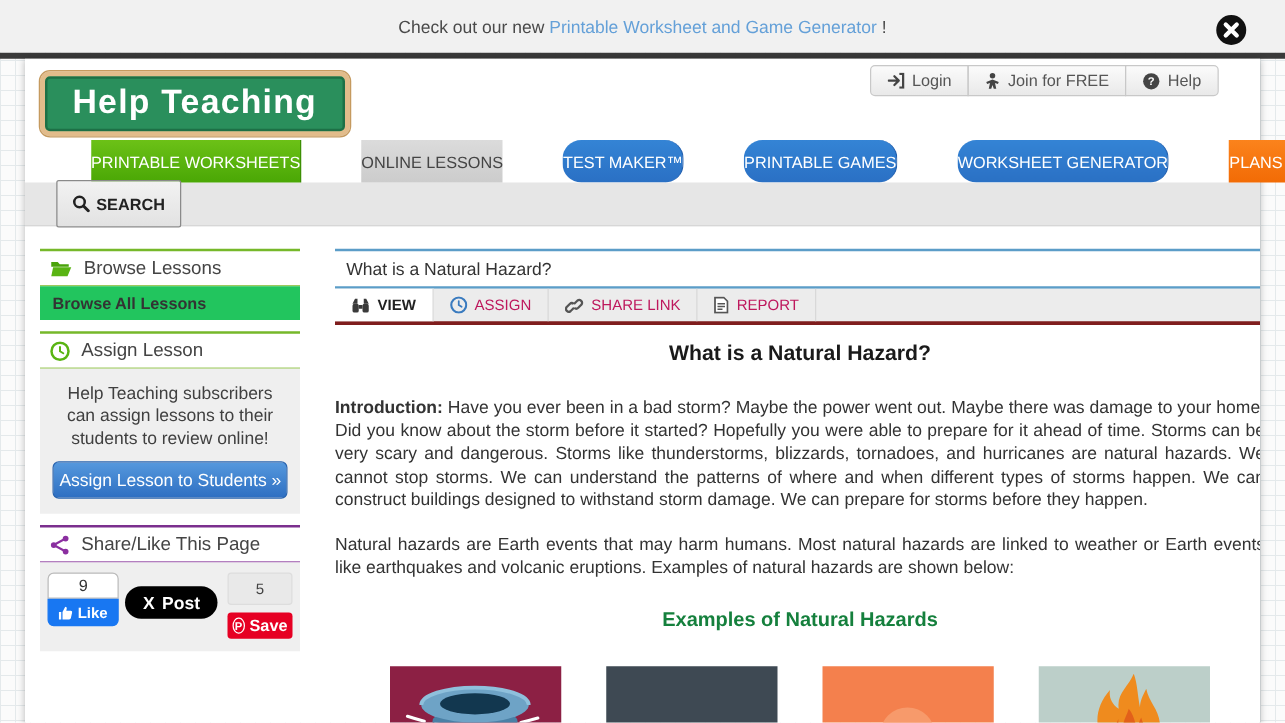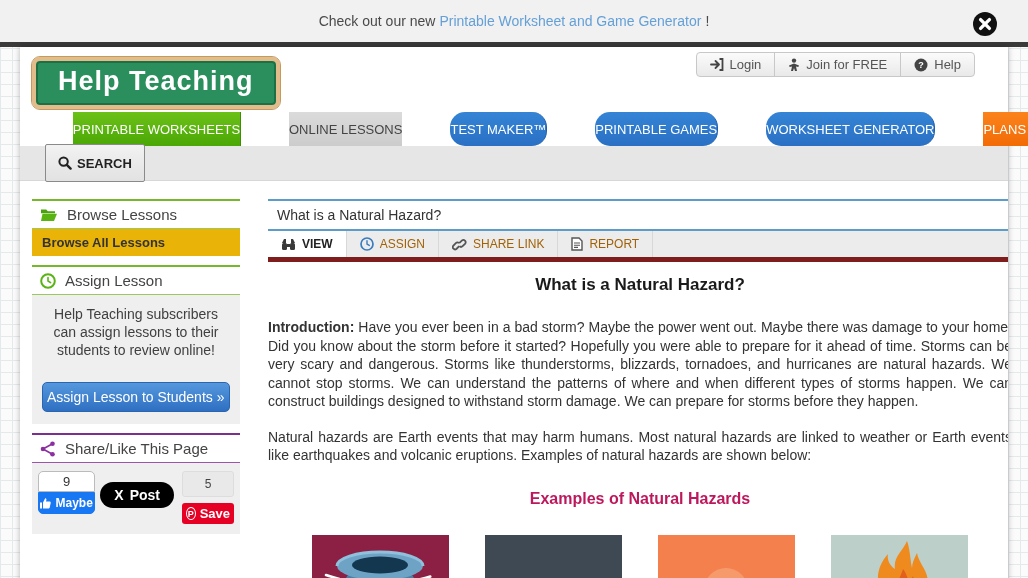--- a/index.html
+++ b/index.html
@@ -43,42 +43,42 @@
   .content { position:relative; padding:18px 0 0 12px; overflow:hidden; }
   .sidebar { float:left; width:208px; }
   .main { margin-left:236px; width:744px; }
   
   .side-sect { margin-bottom:9px; }
   .side-head { display:flex; align-items:center; gap:9px; padding:5px 8px; font-size:15px; color:#444; background:#fff; }
   .b-green { border-top:2px solid #76b82a; }
   .b-green-line { border-bottom:1px solid #9cc95c; }
   .b-purple { border-top:2px solid #7b2f8e; }
   .b-purple-line { border-bottom:1px solid #9b55ab; }
-  .side-link { background:#eab308; padding:6px 10px; font-size:13px; font-weight:bold; color:#333; cursor:pointer; }
+  .side-link { background:#22c55e; padding:6px 10px; font-size:13px; font-weight:bold; color:#333; cursor:pointer; }
   .side-body { background:#efefef; padding:10px 10px 12px; }
   .assign-text { font-size:14px; line-height:18px; color:#404040; text-align:center; }
-  .assign-btn { display:block; width:100%; margin-top:23px; background:linear-gradient(#5598dd,#2e6fc2); border:1px solid #2a65b0; border-radius:5px; color:#fff; font-size:14px; padding:6px 4px; text-align:left; cursor:pointer; font-family:inherit; }
+  .assign-btn { display:block; width:100%; margin-top:10px; background:linear-gradient(#5598dd,#2e6fc2); border:1px solid #2a65b0; border-radius:5px; color:#fff; font-size:14px; padding:6px 4px; text-align:right; cursor:pointer; font-family:inherit; }
   .social-row { background:#efefef; padding:8px 6px 10px; display:flex; align-items:flex-start; }
   .fb-widget { width:64px; cursor:pointer; }
   .fb-count { border:1px solid #bbb; border-radius:5px 5px 0 0; background:#fff; text-align:center; font-size:13px; color:#333; padding:2px 0; }
   .fb-like { display:flex; align-items:center; justify-content:center; gap:4px; background:#1877f2; color:#fff; font-size:12px; font-weight:bold; border-radius:0 0 5px 5px; padding:3px 0; border:1px solid #1877f2; }
   .x-post { margin:11px 0 0 5px; height:26px; display:flex; align-items:center; gap:6px; background:#000; color:#fff; border-radius:13px; padding:0 14px; font-size:14px; font-weight:bold; cursor:pointer; }
   .x-logo { font-weight:bold; font-size:14px; }
   .pin-widget { margin-left:8px; width:52px; }
   .pin-count { background:#e9e9e9; border:1px solid #ddd; border-radius:3px; text-align:center; font-size:12px; color:#444; padding:5px 0; }
   .pin-save { margin-top:6px; display:flex; align-items:center; justify-content:center; gap:4px; background:#e60023; color:#fff; border-radius:3px; font-size:13px; font-weight:bold; padding:3px 4px; cursor:pointer; }
   .pin-p { display:inline-flex; align-items:center; justify-content:center; width:13px; height:13px; border:1.5px solid #fff; border-radius:50%; font-size:9px; font-weight:bold; }
   
   .crumb-bar { border-top:2px solid #5b9dc8; border-bottom:2px solid #5b9dc8; padding:6px 9px; font-size:14px; color:#333; background:#fff; }
-  .tab-bar { display:flex; background:#ececec; border-bottom:5px solid #7f1d1d; }
-  .tab { display:flex; align-items:center; gap:6px; padding:6px 13px; font-size:12px; color:#a16207; border-right:1px solid #d8d8d8; cursor:pointer; }
+  .tab-bar { display:flex; background:#ececec; border-bottom:3px solid #7f1d1d; }
+  .tab { display:flex; align-items:center; gap:6px; padding:6px 13px; font-size:12px; color:#be185d; border-right:1px solid #d8d8d8; cursor:pointer; }
   .tab.active { background:#fff; font-weight:bold; color:#222; }
   .lesson-title { text-align:center; font-weight:bold; font-size:17px; color:#1a1a1a; margin:13px 0 23px; }
   .para { text-align:justify; font-size:14px; line-height:18.5px; color:#333; margin-bottom:17px; }
-  .examples-title { text-align:center; font-weight:bold; font-size:16px; color:#be185d; margin:25px 0 27px; }
+  .examples-title { text-align:center; font-weight:bold; font-size:16px; color:#15803d; margin:25px 0 27px; }
   .images-row { display:flex; justify-content:space-between; padding:0 44px 0 44px; }
   .ex-img { width:137px; height:100px; position:relative; overflow:hidden; }
   .ex-img svg { position:absolute; left:0; top:0; }
   .icon { flex:0 0 auto; display:inline-flex; }
 </style>
 </head>
 <body>
 
 <div class="banner">
   <span>Check out our new</span>
@@ -197,21 +197,21 @@
         </div>
         <div class="social-row">
           <div class="fb-widget">
             <div class="fb-count">9</div>
             <div class="fb-like">
               <span class="icon">
                   <svg width="11" height="11" viewBox="0 0 11 11">
                     <path d="M0 4.5h2v6H0zM3 10.5V4.6L5.2.3c.9 0 1.4.7 1.2 1.6L6 3.5h3.6c.8 0 1.3.7 1.1 1.4l-1 4.5c-.2.6-.7 1.1-1.4 1.1z" fill="#fff"></path>
                   </svg>
                 </span>
-              <span>Maybe</span>
+              <span>Like</span>
             </div>
           </div>
           <div class="x-post">
             <span class="x-logo">X</span>
             <span>Post</span>
           </div>
           <div class="pin-widget">
             <div class="pin-count">5</div>
             <div class="pin-save">
               <span class="pin-p">P</span>

